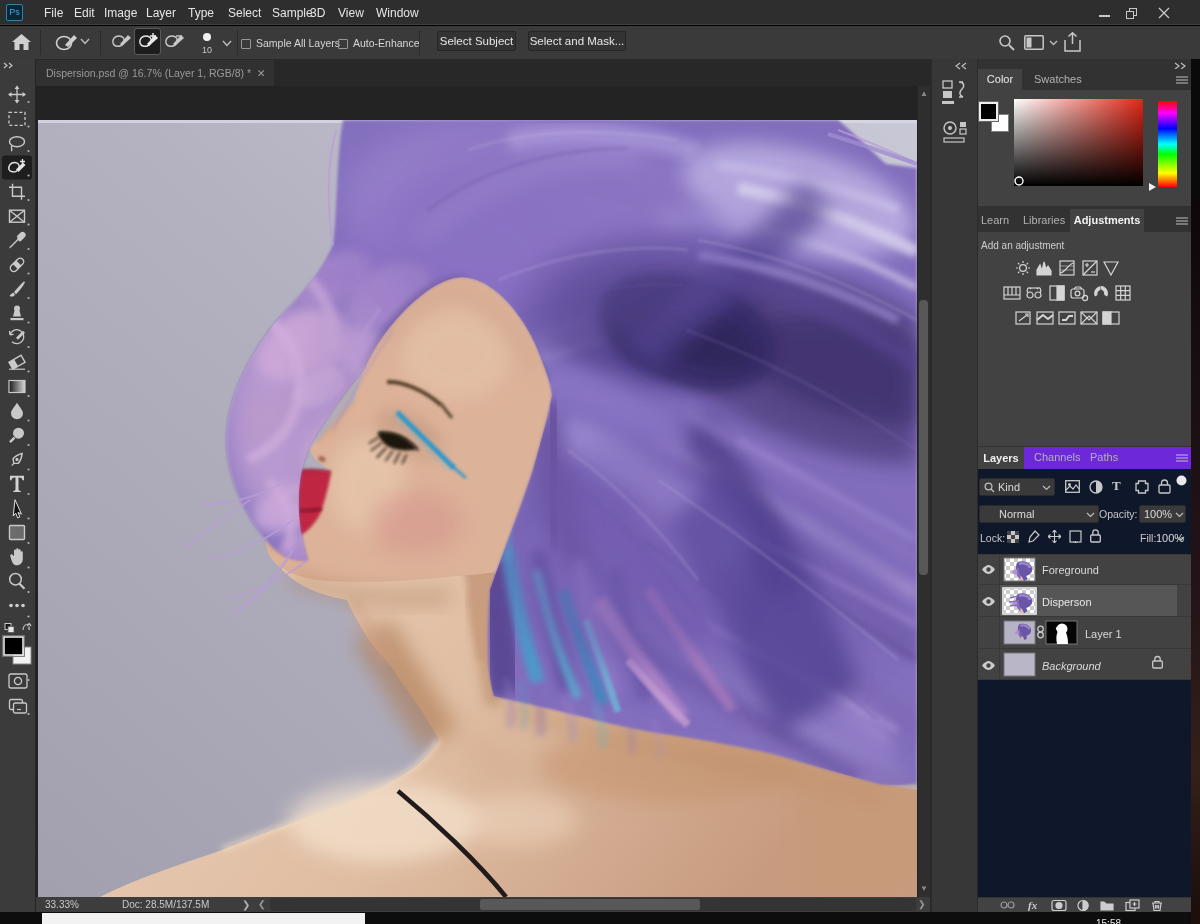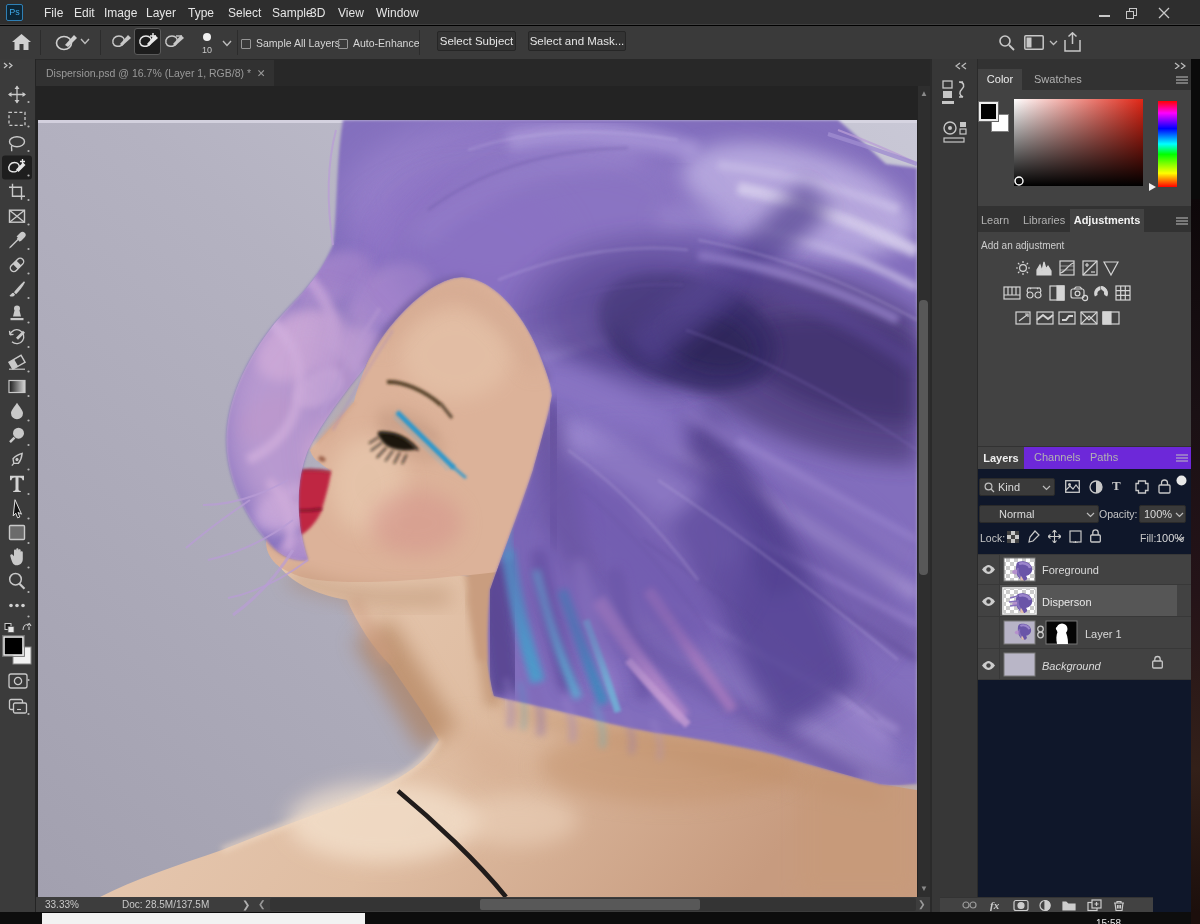--- a/index.html
+++ b/index.html
@@ -842,21 +842,21 @@
 <use href="#eyeicon" x="4" y="107"></use>
 <rect x="26" y="99" width="31" height="23" fill="#b9b6c7"></rect>
 <rect x="26" y="99" width="31" height="23" fill="none" stroke="#777" stroke-width="1"></rect>
 <text x="64" y="116" font-size="11" fill="#dadada" font-family="Liberation Sans" font-style="italic">Background</text>
 <g transform="translate(174,102)">
       <rect x="0.7" y="5" width="9.6" height="7" fill="none" stroke="#c8c8c8" stroke-width="1.3" rx="1"></rect>
       <path d="M2.8 5 V3.2 A2.6 2.6 0 0 1 8.2 3.2 V5" fill="none" stroke="#c8c8c8" stroke-width="1.3"></path>
     </g>
 </svg>
 
-<div class="abs" style="left:940px;top:897px;width:213px;height:15px;background:#424242;border-top:1px solid #333;">
+<div class="abs" style="left:978px;top:897px;width:213px;height:15px;background:#424242;border-top:1px solid #333;">
 <svg class="abs" style="left:22px;top:1px;" width="170" height="13" viewBox="0 0 170 13">
 <g stroke="#9a9a9a" fill="none" stroke-width="1.2">
 <circle cx="4" cy="6" r="3"></circle>
         <circle cx="11" cy="6" r="3"></circle>
 </g>
 <g stroke="#cdcdcd" fill="none" stroke-width="1.2">
 <text x="28" y="10" font-size="11" font-style="italic" font-weight="bold" fill="#cdcdcd" stroke="none" font-family="Liberation Serif">fx</text>
 <rect x="52" y="1.5" width="14" height="10" rx="2"></rect>
         <circle cx="59" cy="6.5" r="3" fill="#cdcdcd"></circle>
 <circle cx="83" cy="6.5" r="5"></circle>

